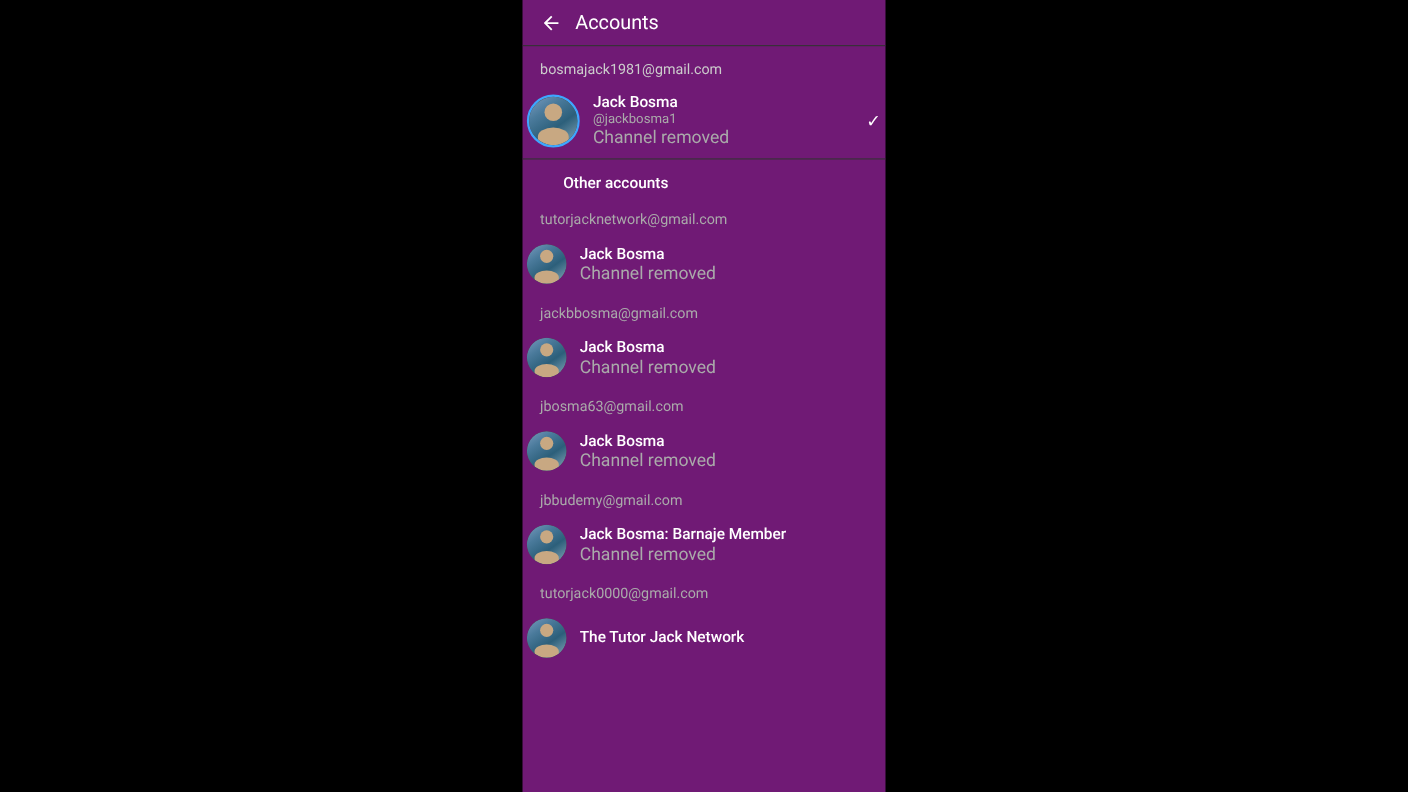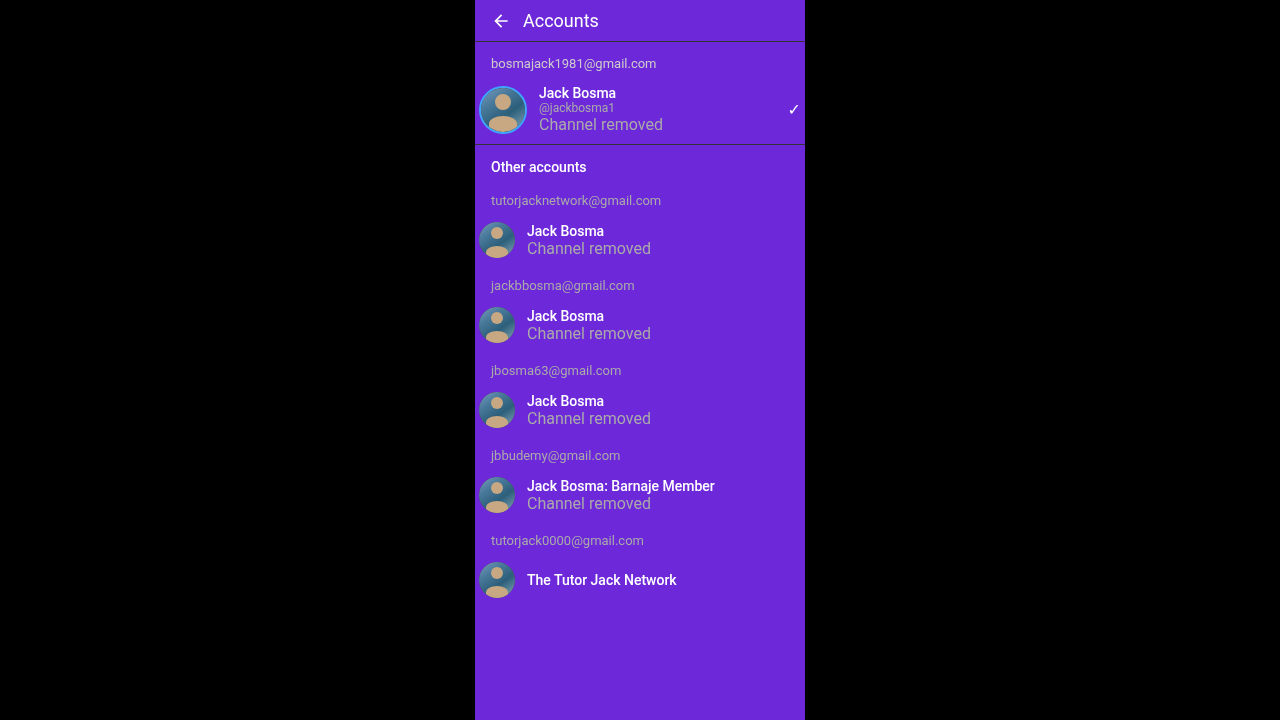--- a/index.html
+++ b/index.html
@@ -9,21 +9,21 @@
       background: #000;
       display: flex;
       justify-content: center;
       align-items: flex-start;
       font-family: 'Roboto', Arial, sans-serif;
       overflow: hidden;
     }
     .panel {
       width: 330px;
       height: 720px;
-      background: #6d28d9;
+      background: #701a75;
       display: flex;
       flex-direction: column;
       overflow: hidden;
     }
     .header {
       display: flex;
       align-items: center;
       padding: 10px 16px;
       border-bottom: 1px solid #333;
       flex-shrink: 0;
@@ -141,20 +141,21 @@
     }
     .section-other {
       flex: 1;
       overflow-y: auto;
     }
     .other-label {
       padding: 14px 16px 8px 16px;
       color: #fff;
       font-size: 14px;
       font-weight: 500;
+      margin-left: 21px;
     }
     .email-divider {
       padding: 10px 16px 4px 16px;
       color: #aaa;
       font-size: 13px;
     }
     .avatar-sm {
       width: 36px;
       height: 36px;
     }

